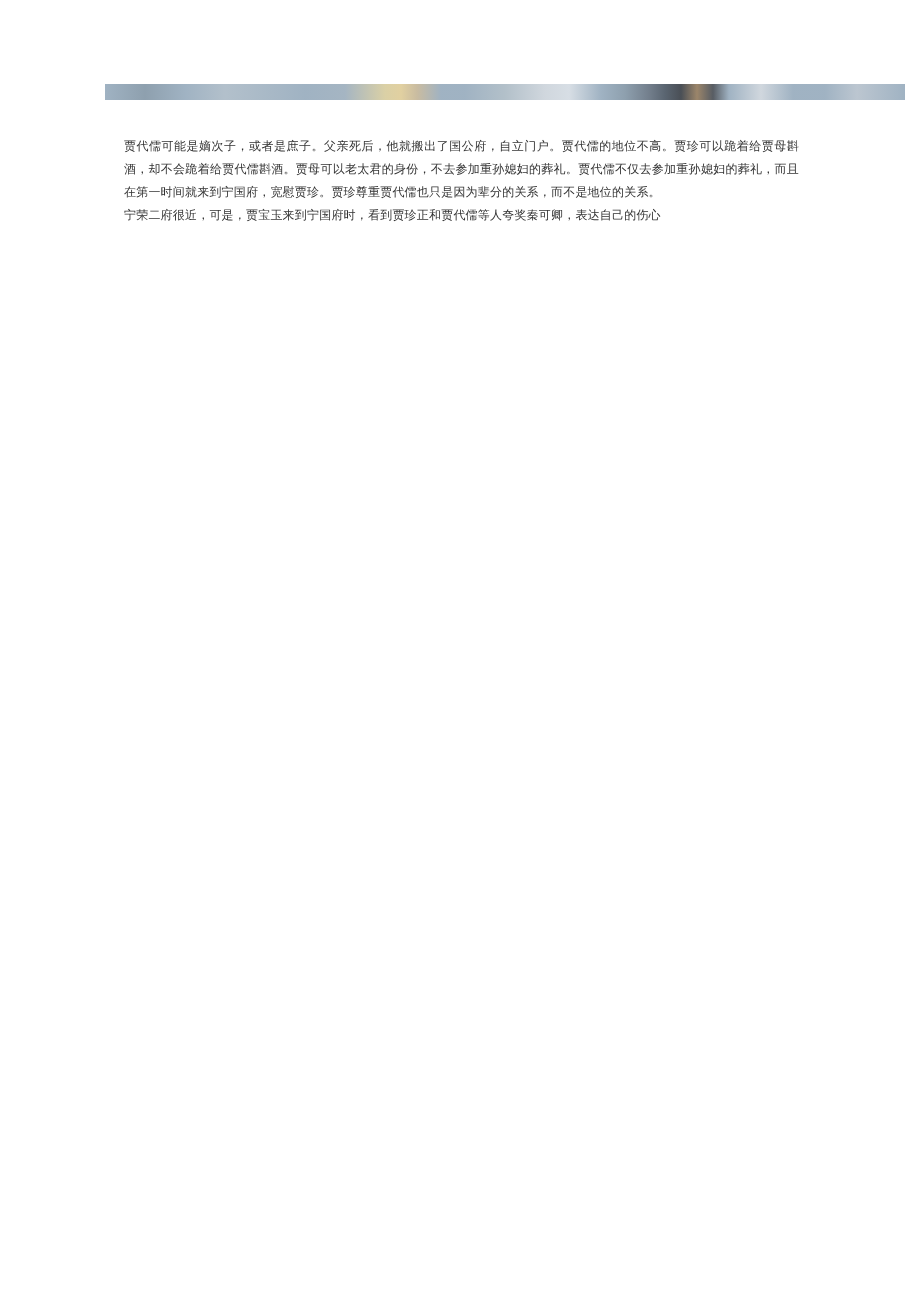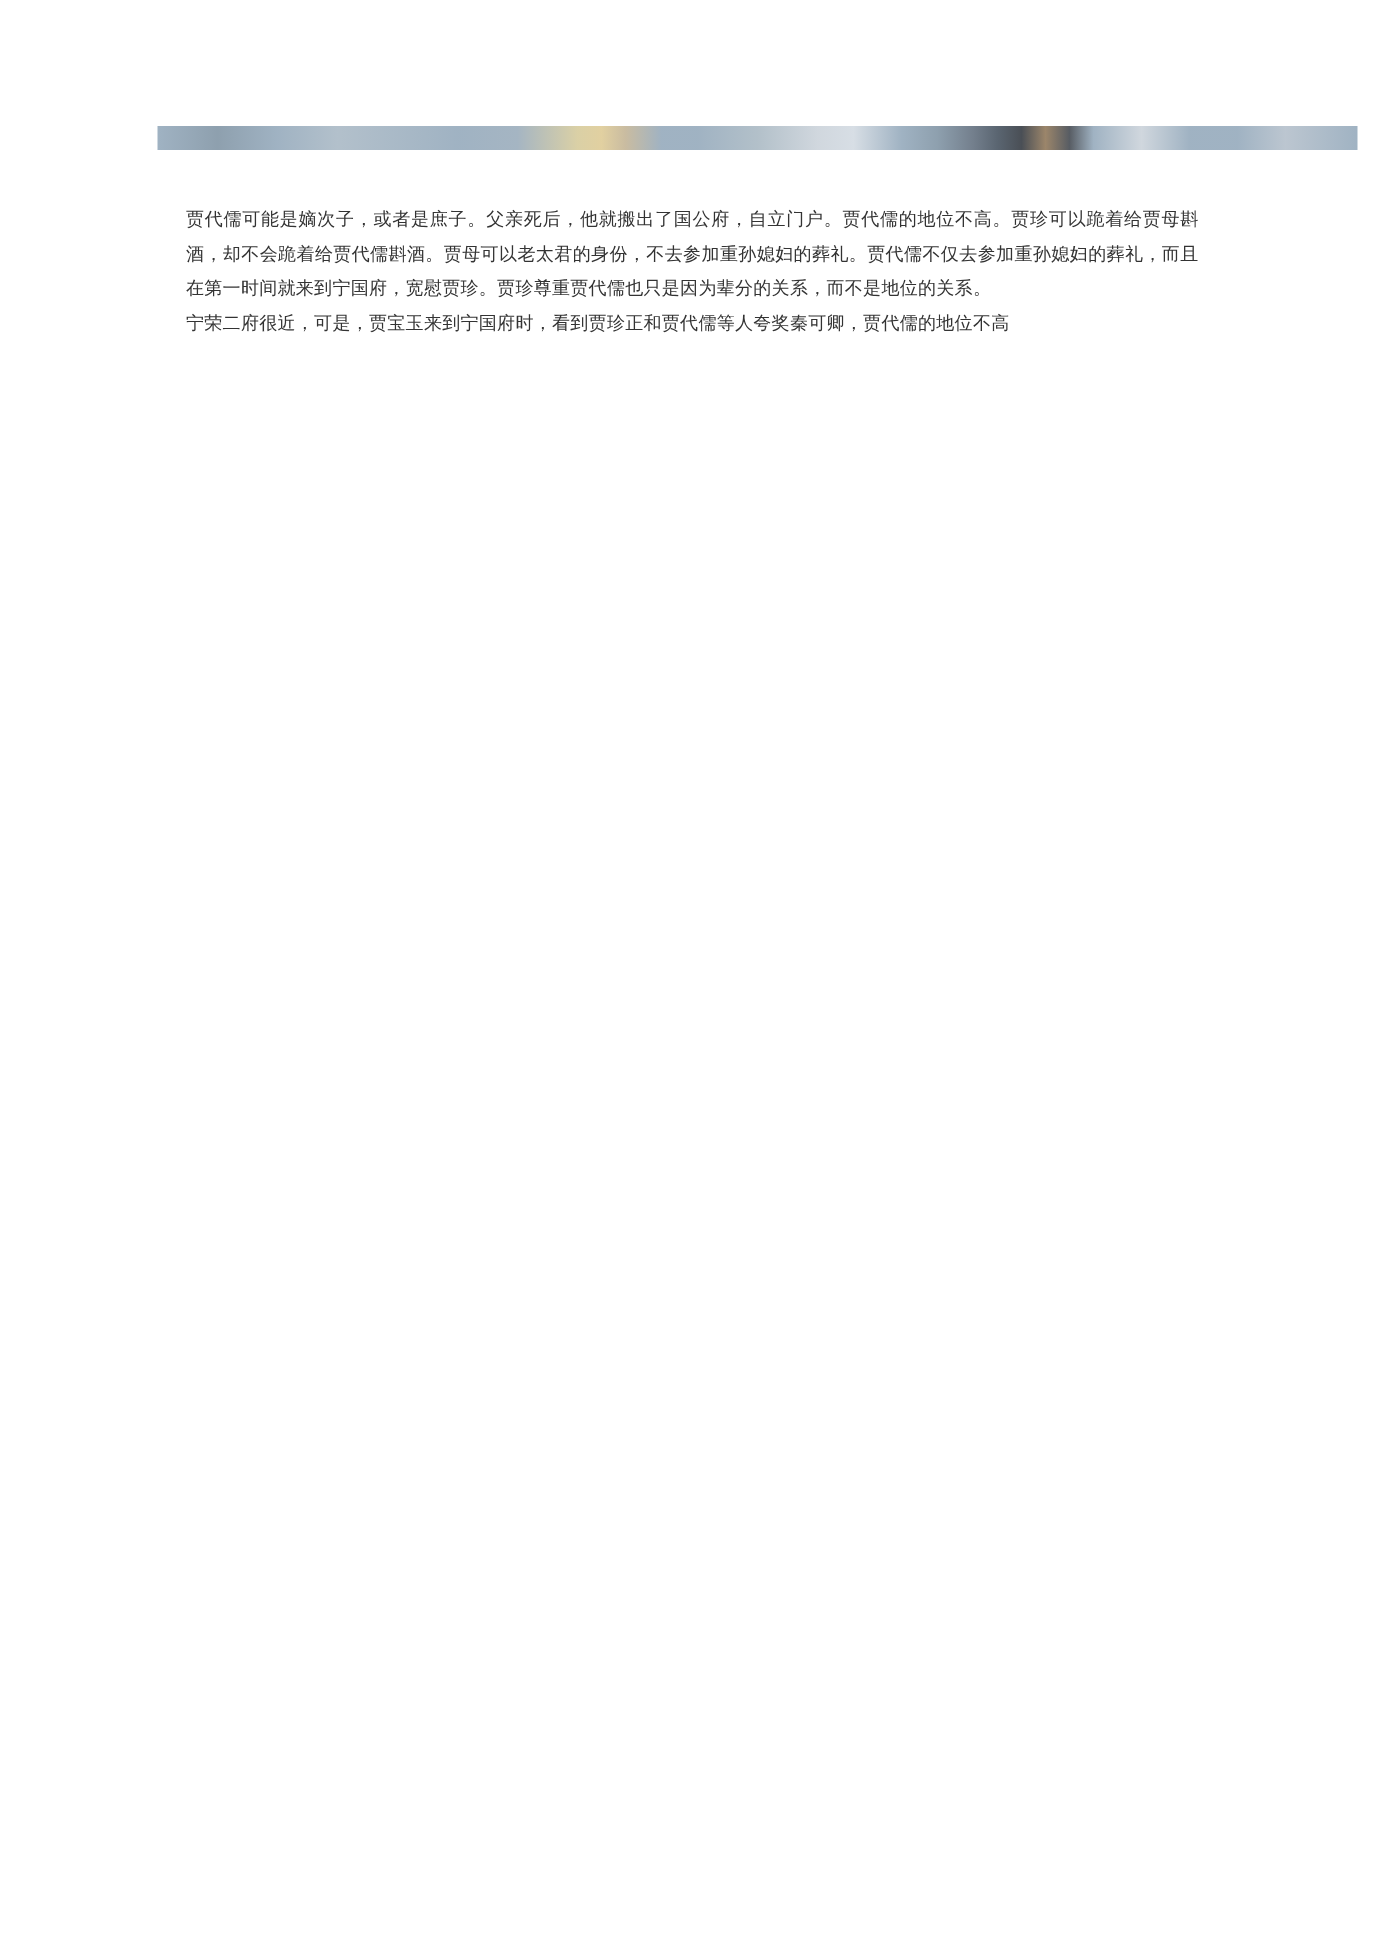--- a/index.html
+++ b/index.html
@@ -49,14 +49,14 @@
       margin-top: 0;
     }
   </style>
 </head>
 <body>
 
 <div class="banner"></div>
 
 <div class="content">
   <p class="paragraph">贾代儒可能是嫡次子，或者是庶子。父亲死后，他就搬出了国公府，自立门户。贾代儒的地位不高。贾珍可以跪着给贾母斟酒，却不会跪着给贾代儒斟酒。贾母可以老太君的身份，不去参加重孙媳妇的葬礼。贾代儒不仅去参加重孙媳妇的葬礼，而且在第一时间就来到宁国府，宽慰贾珍。贾珍尊重贾代儒也只是因为辈分的关系，而不是地位的关系。</p>
-  <p class="paragraph">宁荣二府很近，可是，贾宝玉来到宁国府时，看到贾珍正和贾代儒等人夸奖秦可卿，贾代儒的地位不高</p>
+  <p class="paragraph">宁荣二府很近，可是，贾宝玉来到宁国府时，看到贾珍正和贾代儒等人夸奖秦可卿，表达自己的伤心</p>
 </div>
 
 </body></html>

